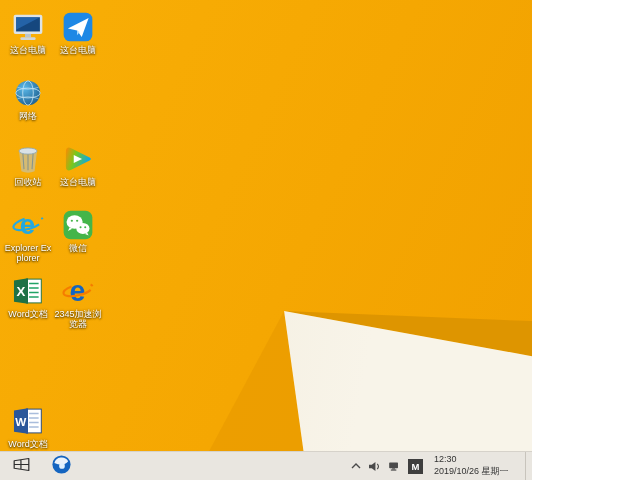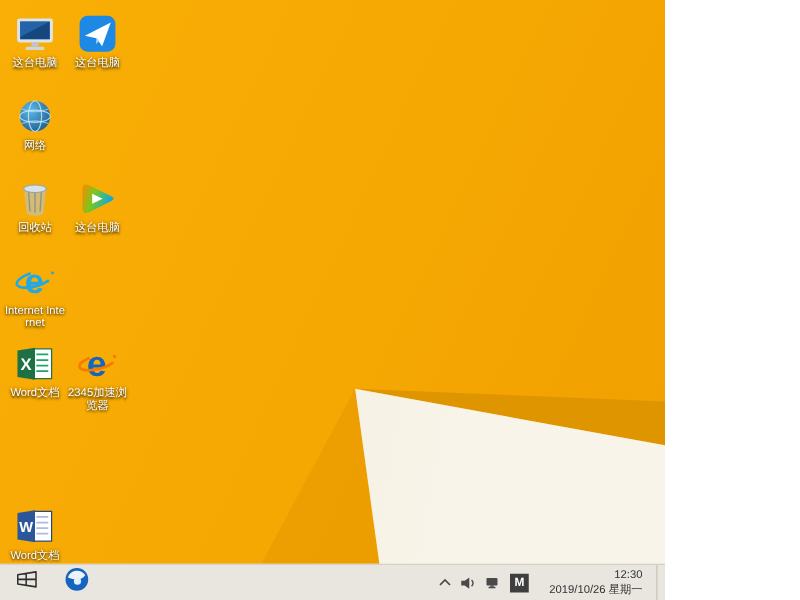--- a/index.html
+++ b/index.html
@@ -22,21 +22,21 @@
 
   
   #taskbar{position:absolute;left:0;right:0;bottom:0;height:29px;background:#E9E6E0;
            border-top:1px solid #D6D2CA;display:flex;align-items:center;z-index:5;}
   .start{width:42px;height:28px;display:flex;align-items:center;justify-content:center;cursor:pointer;}
   .task-icon{width:38px;height:28px;display:flex;align-items:center;justify-content:center;cursor:pointer;}
   .tray{margin-left:auto;display:flex;align-items:center;gap:7px;height:28px;padding-right:1px;}
   .tray-ic{display:flex;align-items:center;justify-content:center;height:28px;cursor:pointer;}
   .ime{width:15px;height:15px;background:#3E3E3E;color:#fff;font-size:9.5px;font-weight:bold;
        display:flex;align-items:center;justify-content:center;cursor:pointer;}
-  .clock{font-size:9px;color:#333;text-align:right;line-height:1.3;padding:0 4px;min-width:88px;cursor:default;}
+  .clock{font-size:9px;color:#333;text-align:left;line-height:1.3;padding:0 4px;min-width:88px;cursor:default;}
   .show-desktop{width:6px;height:28px;border-left:1px solid #C8C4BC;cursor:pointer;}
 </style>
 </head>
 <body>
 
 <div id="stage">
 
   <div class="wp-base"></div>
   <div class="wp-dark-band"></div>
   <div class="wp-left-wedge"></div>
@@ -84,21 +84,21 @@
     <span class="label">网络</span>
   </div>
 
   <div class="icon r3 c0">
     <span class="glyph">
       <svg viewBox="0 0 32 32" width="34" height="34">
         <text x="15.5" y="24.5" font-size="26" font-weight="bold" fill="#23A9E1" text-anchor="middle" font-family="Liberation Sans, sans-serif">e</text>
         <ellipse cx="16" cy="14.5" rx="14.2" ry="5.2" fill="none" stroke="#23A9E1" stroke-width="2" transform="rotate(-16 16 14.5)" stroke-dasharray="40 16" stroke-dashoffset="-6"></ellipse>
       </svg>
     </span>
-    <span class="label">Internet Internet</span>
+    <span class="label">Explorer Explorer</span>
   </div>
 
   <div class="icon r4 c0">
     <span class="glyph">
       <svg viewBox="0 0 32 32" width="34" height="34">
         <rect x="14.5" y="4.8" width="14" height="22.4" fill="#FFFFFF" stroke="#1E7145" stroke-width="0.9"></rect>
         <path d="M17 9 h9 M17 13.2 h9 M17 17.4 h9 M17 21.6 h9" stroke="#21A366" stroke-width="1.3"></path>
         <path d="M2.8 6 L16 4 V28 L2.8 26 Z" fill="#1E7145"></path>
         <text x="9.3" y="20.6" font-size="12.5" font-weight="bold" fill="#fff" text-anchor="middle" font-family="Liberation Sans, sans-serif">X</text>
       </svg>
@@ -141,20 +141,36 @@
               <stop offset="100%" stop-color="#0FA8E0"></stop>
         </linearGradient>
           </defs>
         <path d="M9.5 5.8 C6.6 4.3 4.6 5.6 4.6 8.8 V23.2 C4.6 26.4 6.7 27.7 9.6 26.2 L26 17.9 C28.8 16.5 28.8 15.4 26 14 Z" fill="url(#gtv)"></path>
         <path d="M12 12.2 L19.8 16 L12 19.8 Z" fill="#FFFFFF"></path>
       </svg>
     </span>
     <span class="label">这台电脑</span>
   </div>
 
+  <div class="icon r3 c1">
+    <span class="glyph">
+      <svg viewBox="0 0 32 32" width="34" height="34">
+        <rect x="2.5" y="2.5" width="27" height="27" rx="6.5" fill="#44B549"></rect>
+        <ellipse cx="12.8" cy="13.2" rx="7.6" ry="6.4" fill="#fff"></ellipse>
+        <path d="M8.2 18.2 L6.6 21.6 L10.4 19.6 Z" fill="#fff"></path>
+        <ellipse cx="20.6" cy="19.2" rx="6.2" ry="5.2" fill="#fff"></ellipse>
+        <path d="M24.6 23 L26 25.8 L22.6 24.4 Z" fill="#fff"></path>
+        <circle cx="10.2" cy="12" r="1.05" fill="#44B549"></circle>
+        <circle cx="15.2" cy="12" r="1.05" fill="#44B549"></circle>
+        <circle cx="18.4" cy="18.2" r="0.95" fill="#44B549"></circle>
+        <circle cx="22.8" cy="18.2" r="0.95" fill="#44B549"></circle>
+      </svg>
+    </span>
+    <span class="label">微信</span>
+  </div>
 
   <div class="icon r4 c1">
     <span class="glyph">
       <svg viewBox="0 0 32 32" width="34" height="34">
         <text x="15.5" y="25" font-size="27" font-weight="bold" fill="#1565C0" text-anchor="middle" font-family="Liberation Sans, sans-serif">e</text>
         <ellipse cx="16" cy="15" rx="14" ry="5" fill="none" stroke="#F57C00" stroke-width="2" transform="rotate(-14 16 15)" stroke-dasharray="38 18" stroke-dashoffset="-4"></ellipse>
       </svg>
     </span>
     <span class="label">2345加速浏览器</span>
   </div>

